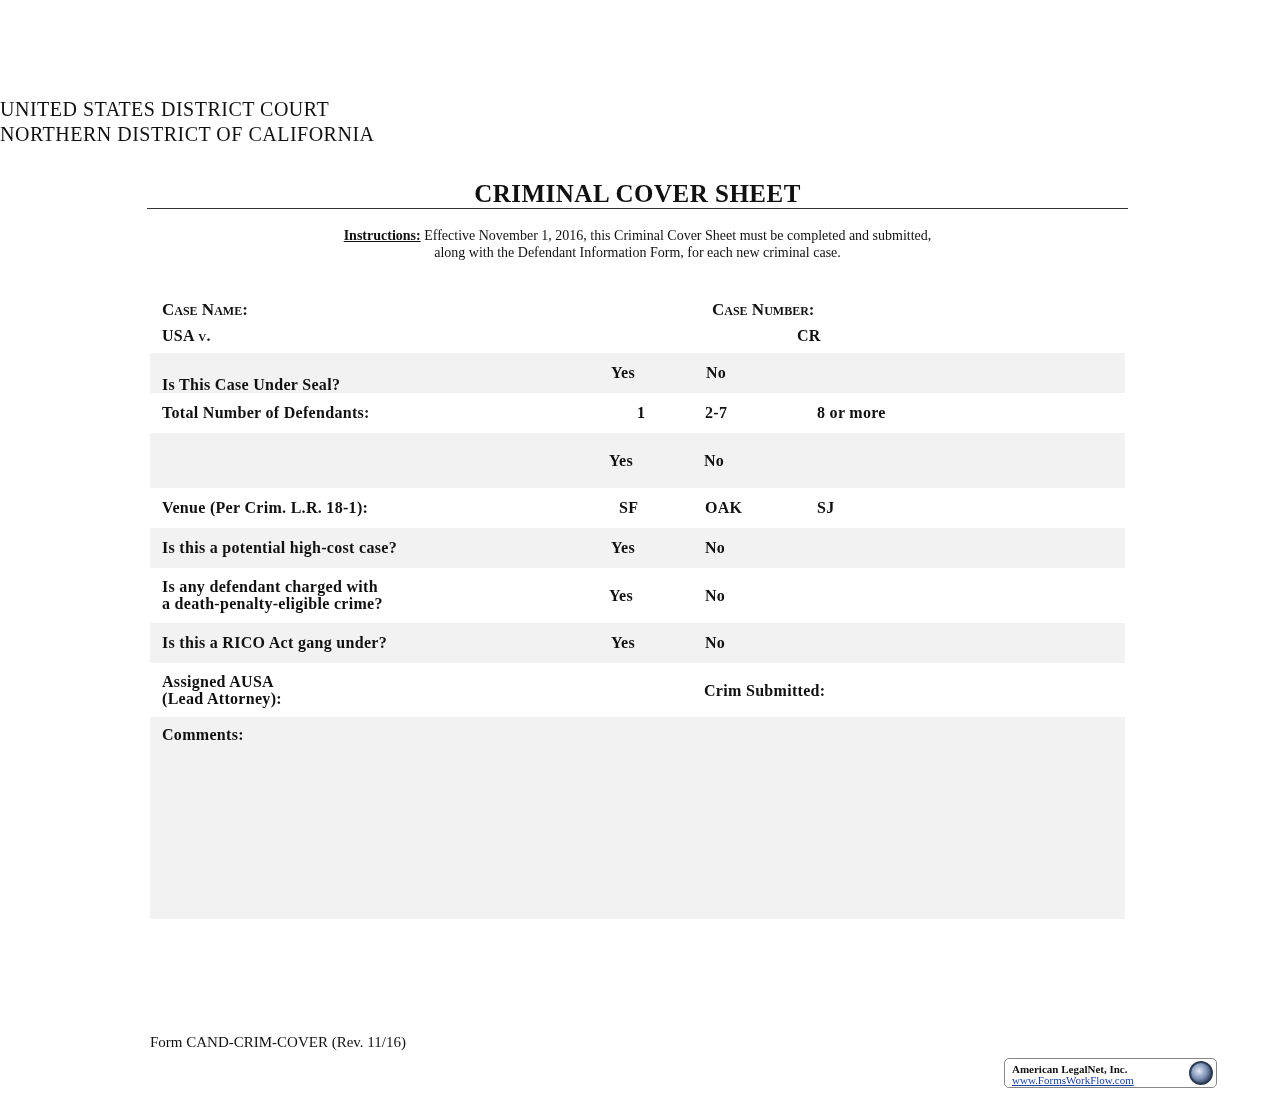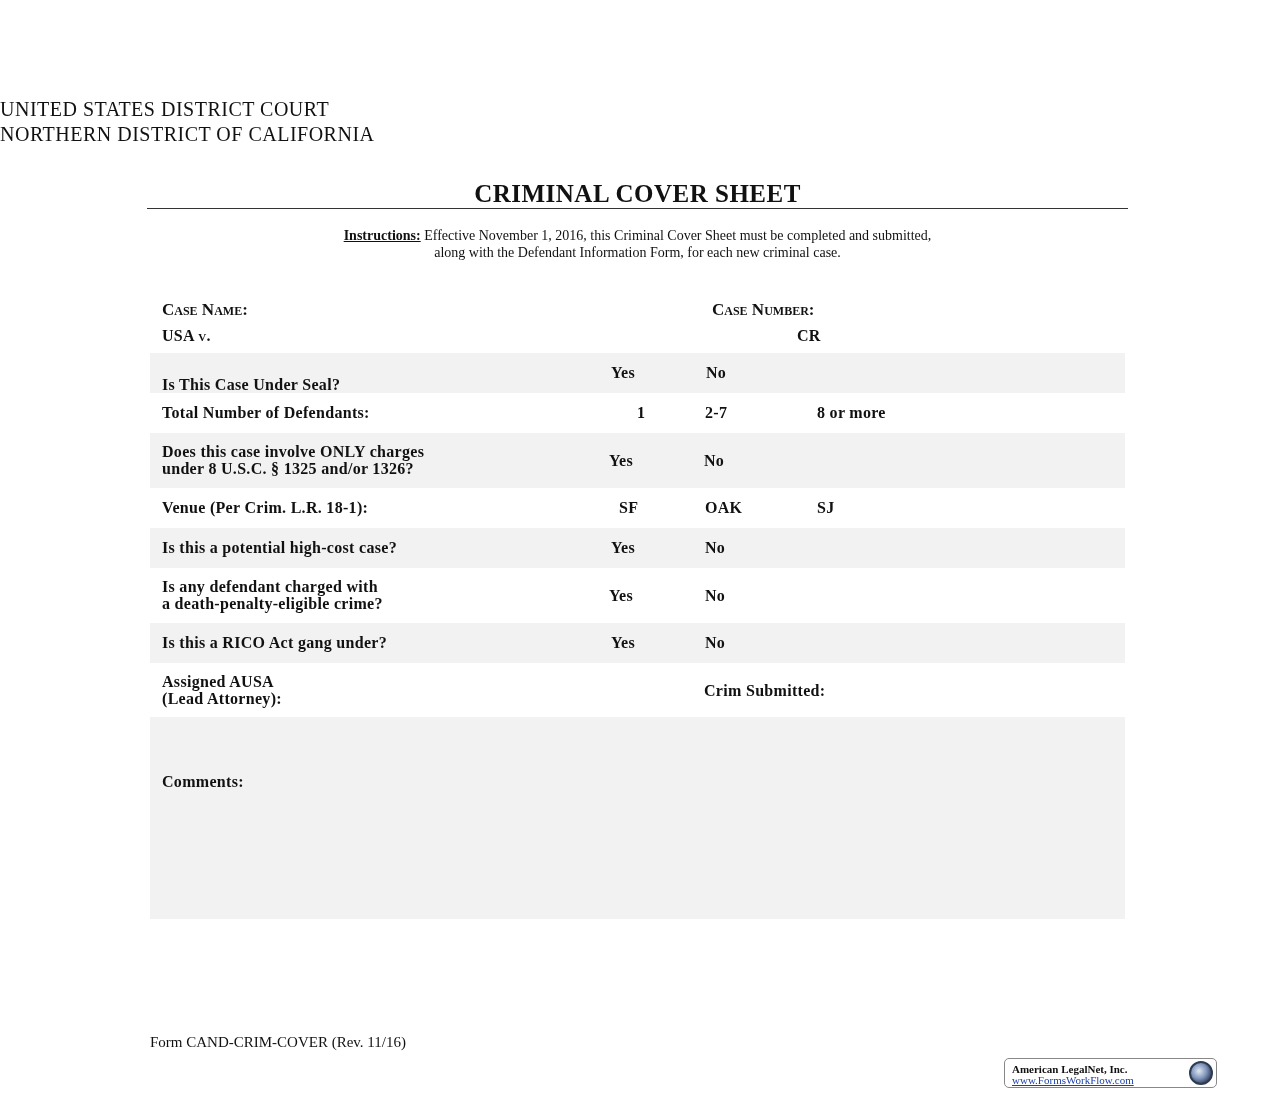--- a/index.html
+++ b/index.html
@@ -51,24 +51,20 @@
 </div>
 
 <div class="abs row" style="top:393px;height:40px;">
   <div class="cell q" style="top:11px;">Total Number of Defendants:</div>
   <div class="cell" style="left:487px;top:11px;">1</div>
   <div class="cell" style="left:555px;top:11px;">2-7</div>
   <div class="cell" style="left:667px;top:11px;">8 or more</div>
 </div>
 
 <div class="abs row shade" style="top:433px;height:55px;">
-  <div class="cell q" style="top:10px;">
-    <div>Does this case involve ONLY charges</div>
-    <div>under 8 U.S.C. § 1325 and/or 1326?</div>
-  </div>
   <div class="cell" style="left:459px;top:19px;">Yes</div>
   <div class="cell" style="left:554px;top:19px;">No</div>
 </div>
 
 <div class="abs row" style="top:488px;height:40px;text-decoration:underline;">
   <div class="cell q" style="top:11px;">Venue (Per Crim. L.R. 18-1):</div>
   <div class="cell" style="left:469px;top:11px;">SF</div>
   <div class="cell" style="left:555px;top:11px;">OAK</div>
   <div class="cell" style="left:667px;top:11px;">SJ</div>
 </div>
@@ -96,21 +92,21 @@
 
 <div class="abs row" style="top:663px;height:54px;">
   <div class="cell q" style="top:10px;">
     <div>Assigned AUSA</div>
     <div>(Lead Attorney):</div>
   </div>
   <div class="cell" style="left:554px;top:19px;">Crim Submitted:</div>
 </div>
 
 <div class="abs comments">
-  <div class="cell" style="left:12px;top:9px;margin-top:47px;">Comments:</div>
+  <div class="cell" style="left:12px;top:9px;">Comments:</div>
 </div>
 
 <div class="abs footer">Form CAND-CRIM-COVER (Rev. 11/16)</div>
 <div class="abs badge">
   <span class="n">American LegalNet, Inc.</span>
   <span class="u">www.FormsWorkFlow.com</span>
   <span class="globe"></span>
 </div>
 
 </body></html>

